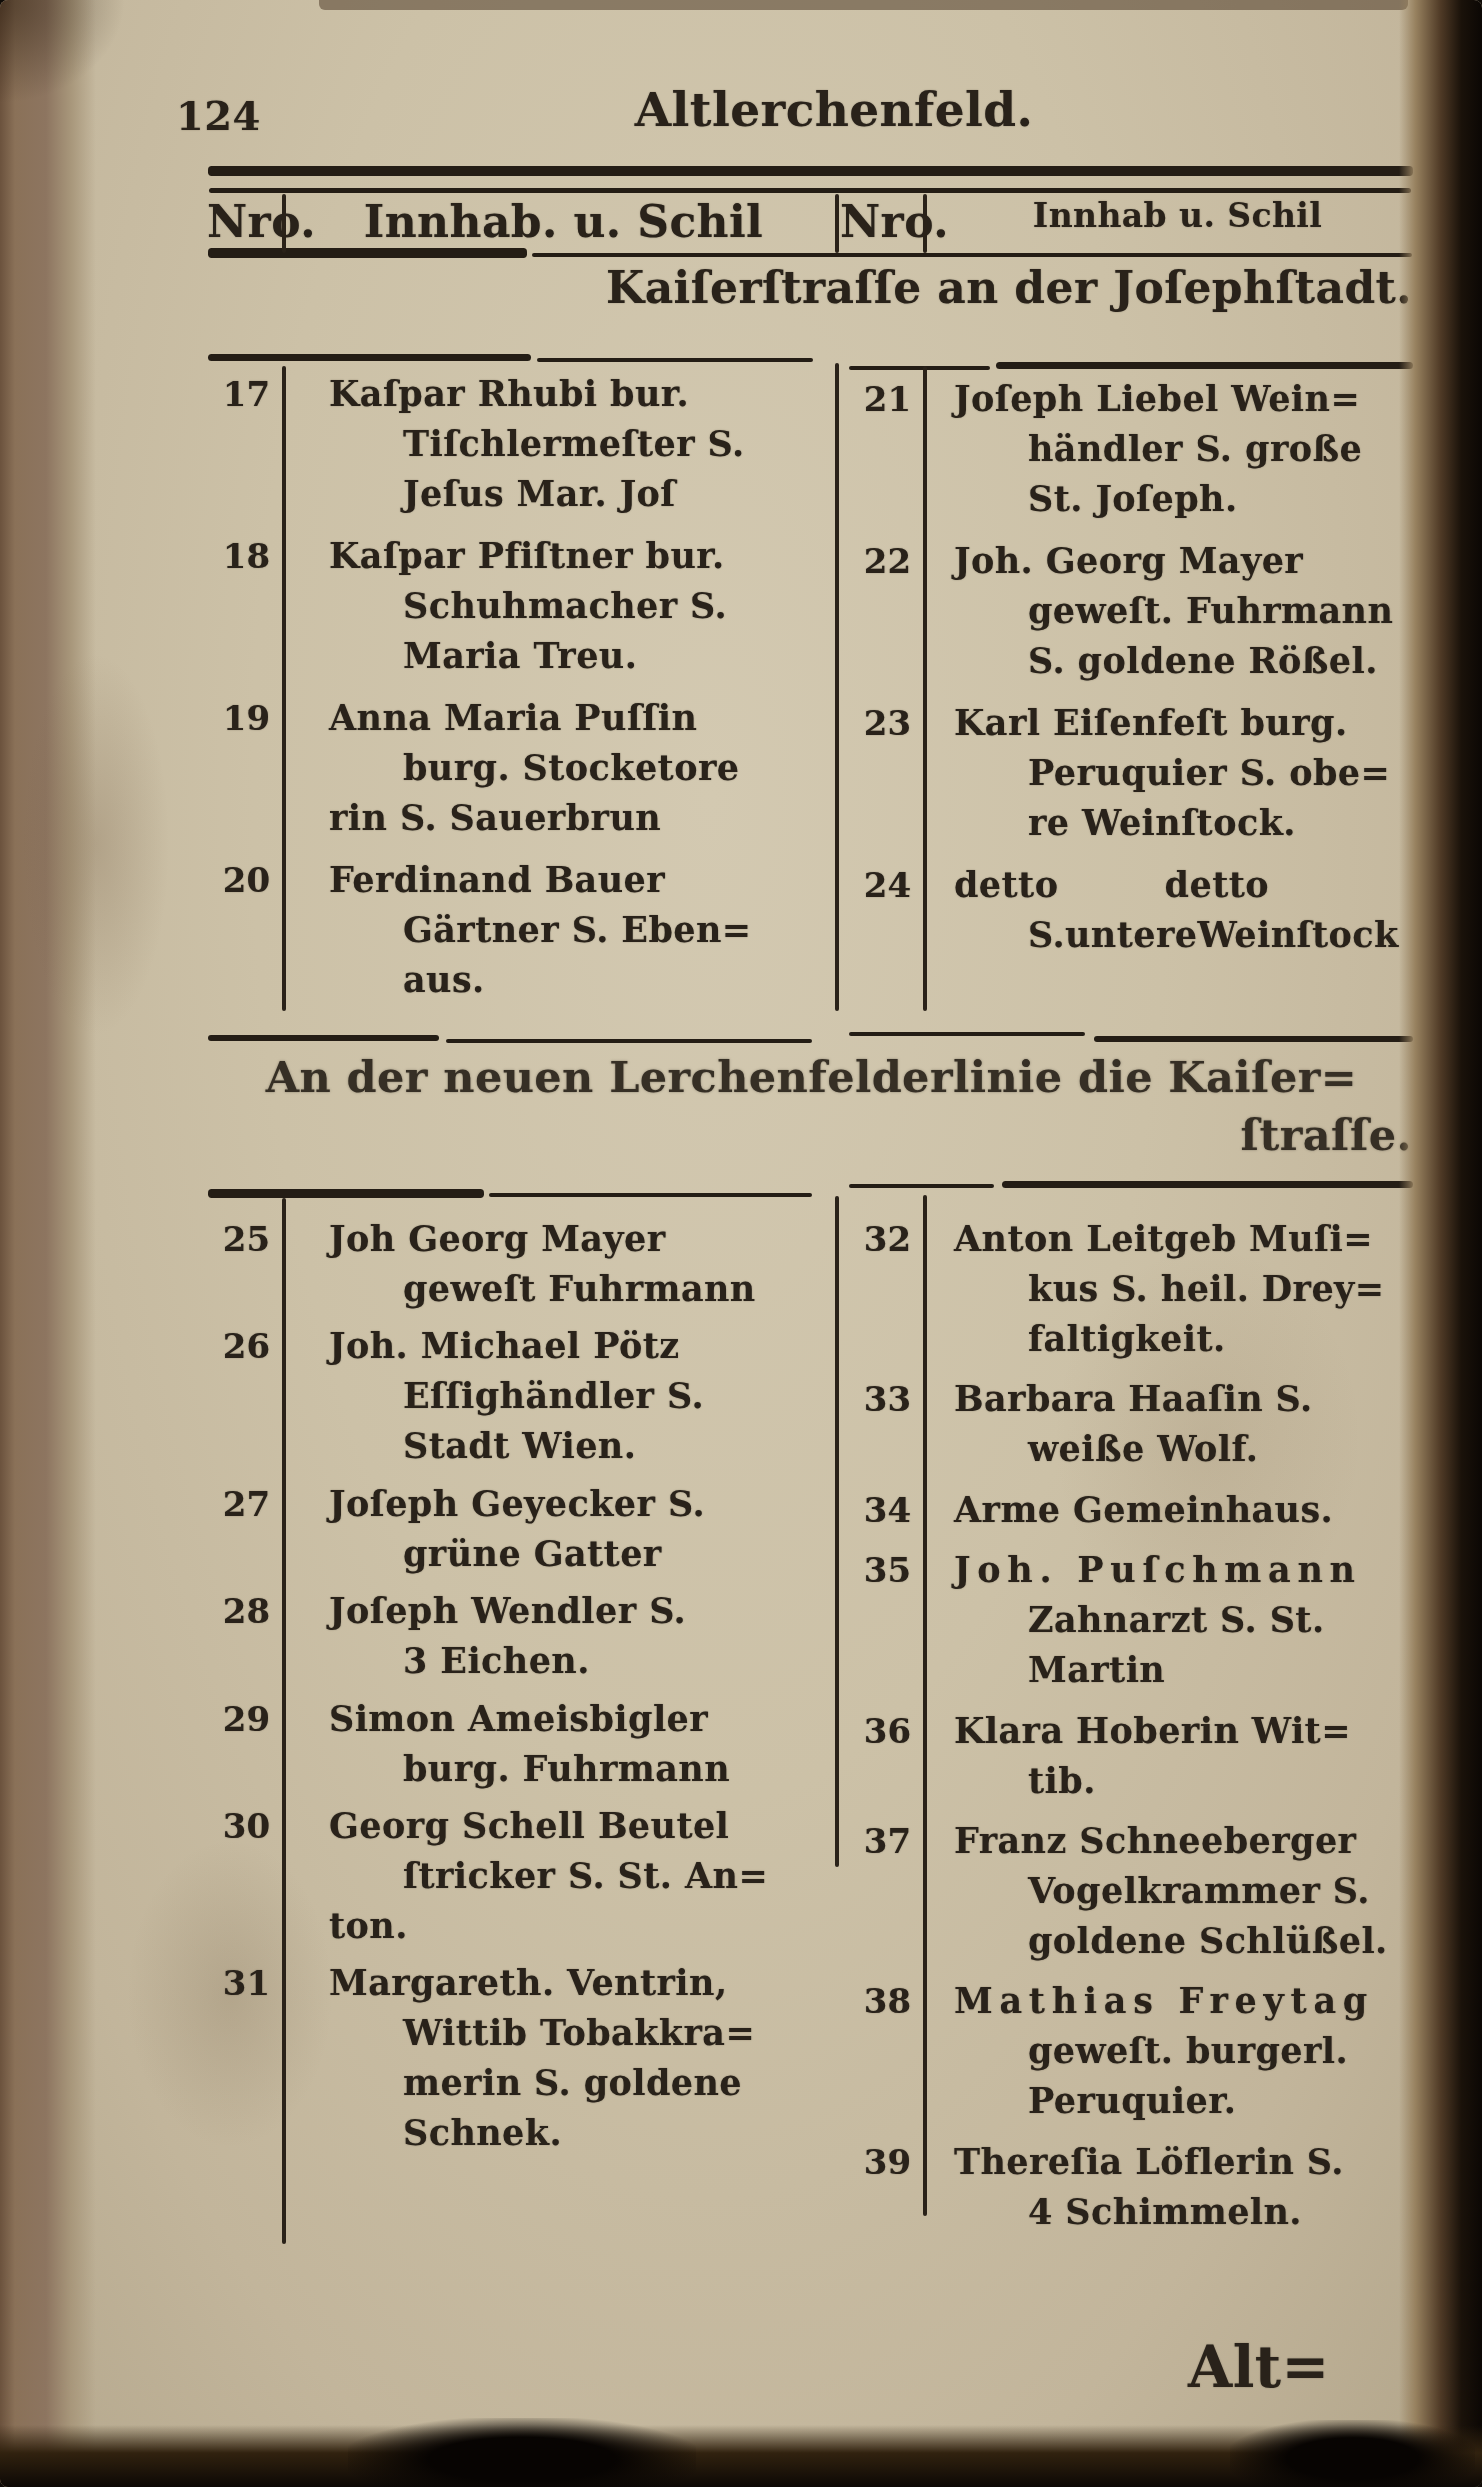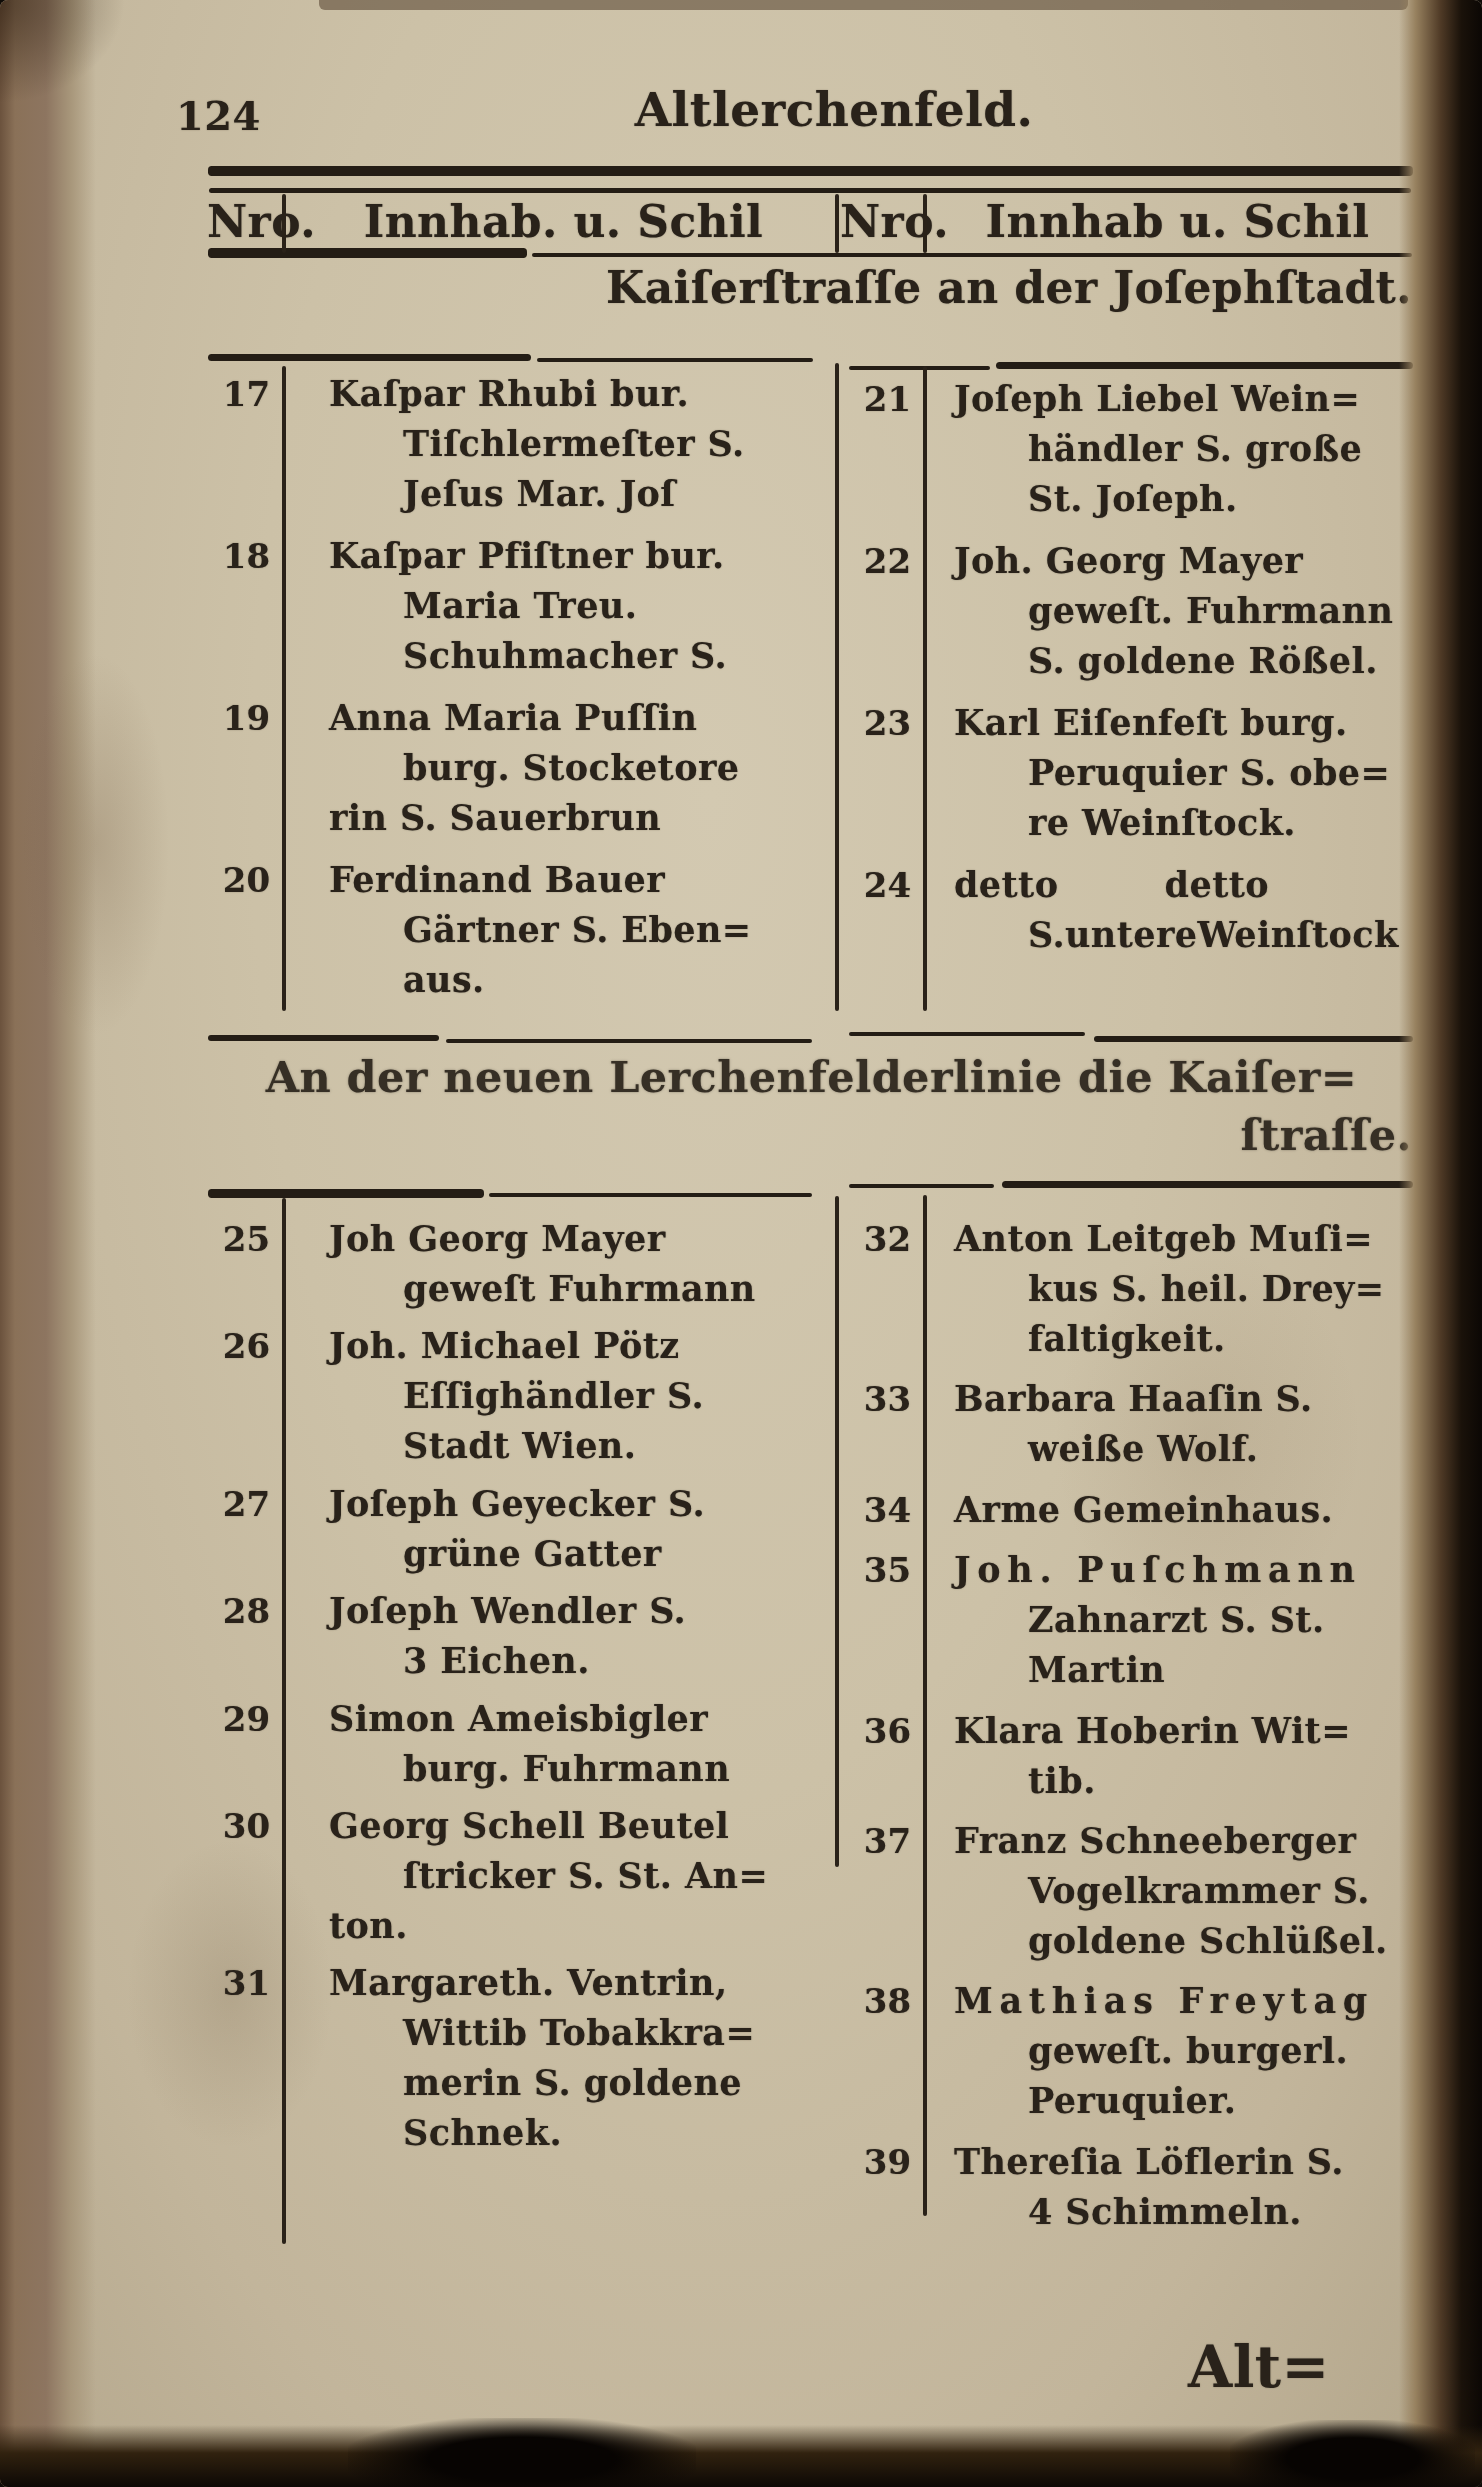--- a/index.html
+++ b/index.html
@@ -23,21 +23,21 @@
   .stain{position:absolute;border-radius:50%;}
   
   .rh{position:absolute;background:#241d15;border-radius:3.7px;}
   .rv{position:absolute;background:#2a2219;width:3.7px;border-radius:2.2px;}
   
   .pn{left:176px;top:92px;font-size:40px;}
   .running{left:482px;top:82px;width:704px;text-align:center;font-size:47px;}
   .h-nro-l{left:207px;top:196px;font-size:44px;}
   .h-lab-l{left:310px;top:196px;width:507px;text-align:center;font-size:44px;}
   .h-nro-r{left:840px;top:196px;width:83px;text-align:center;font-size:44px;}
-  .h-lab-r{left:941px;top:196px;width:473px;text-align:center;font-size:44px;}
+  .h-lab-r{left:941px;top:196px;width:473px;text-align:center;font-size:33px;}
   .st1{left:211px;top:262px;width:1201px;text-align:right;font-size:44px;}
   .st2a{left:211px;top:1052px;width:1201px;text-align:center;font-size:43px;color:#362f25;text-shadow:0 0 2.2px rgba(54,47,37,.5);}
   .st2b{left:211px;top:1110px;width:1201px;text-align:right;font-size:43px;color:#362f25;text-shadow:0 0 2.2px rgba(54,47,37,.5);}
   .cw{left:1188px;top:2333px;font-size:57px;}
   
   .col{position:absolute;}
   #s0L{left:211px;top:369px;width:602px;}
   #s0R{left:852px;top:374px;width:562px;}
   #s1L{left:211px;top:1214px;width:602px;}
   #s1R{left:852px;top:1214px;width:562px;}
@@ -100,22 +100,22 @@
         <div class="etext">
           <div class="line">Kaſpar Rhubi bur.</div>
           <div class="line ind">Tiſchlermeſter S.</div>
           <div class="line ind">Jeſus Mar. Joſ</div>
         </div>
       </div>
       <div class="entry">
         <div class="nro">18</div>
         <div class="etext">
           <div class="line">Kaſpar Pfiſtner bur.</div>
+          <div class="line ind">Schuhmacher S.</div>
           <div class="line ind">Maria Treu.</div>
-          <div class="line ind">Schuhmacher S.</div>
         </div>
       </div>
       <div class="entry">
         <div class="nro">19</div>
         <div class="etext">
           <div class="line">Anna Maria Puſſin</div>
           <div class="line ind">burg. Stocketore</div>
           <div class="line">rin S. Sauerbrun</div>
         </div>
       </div>

